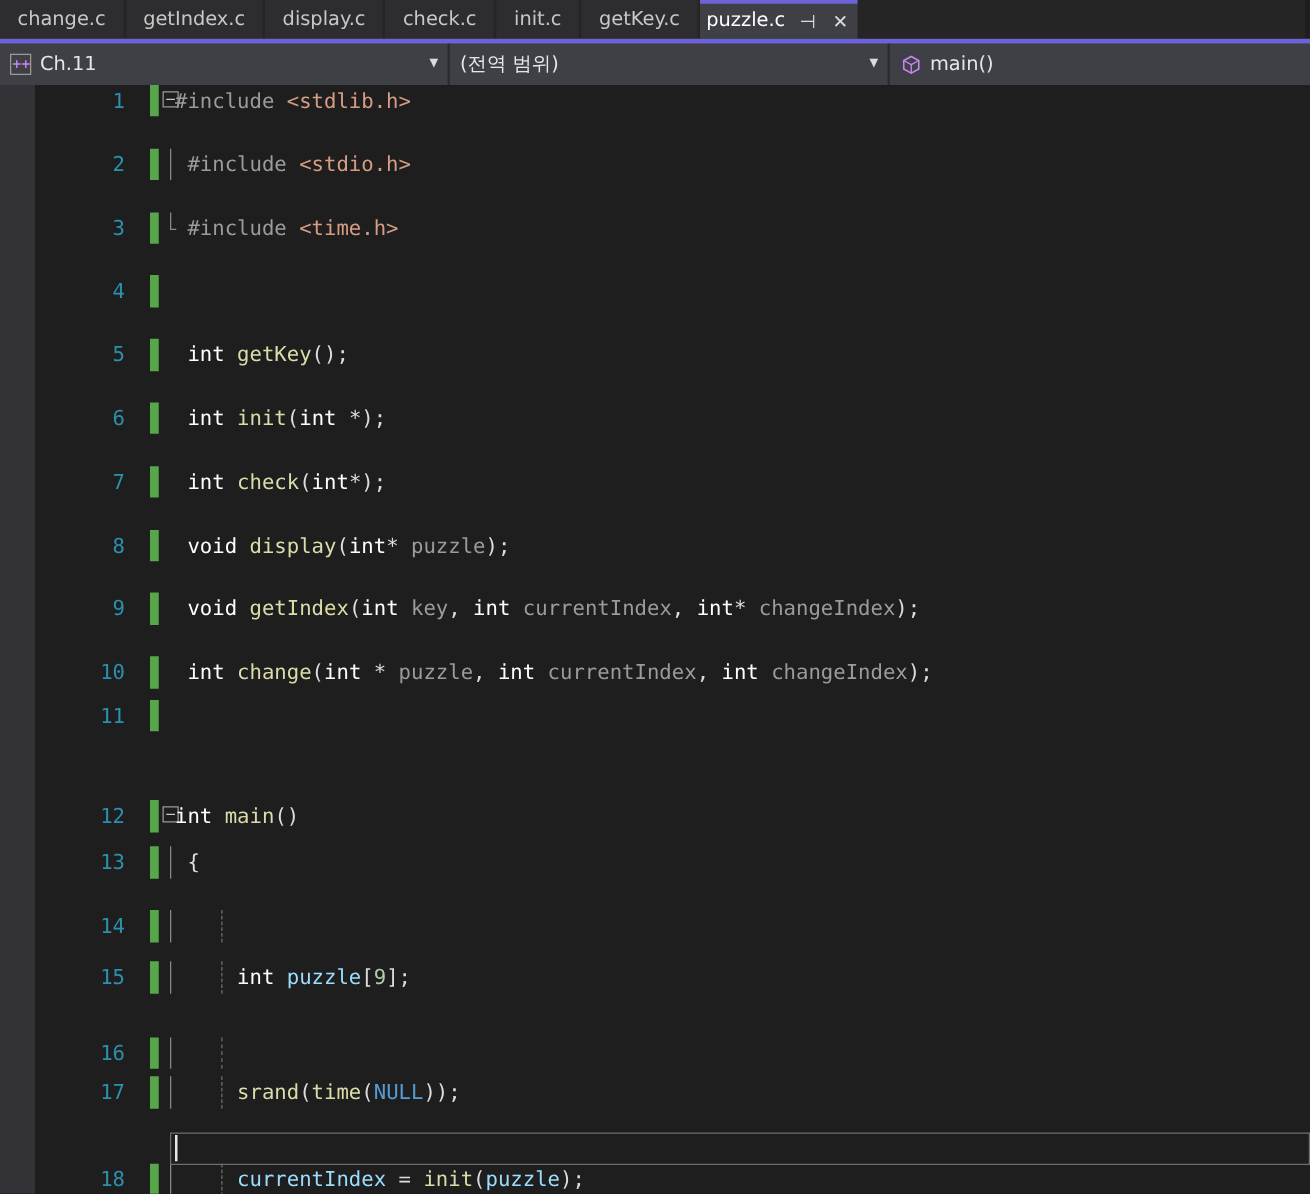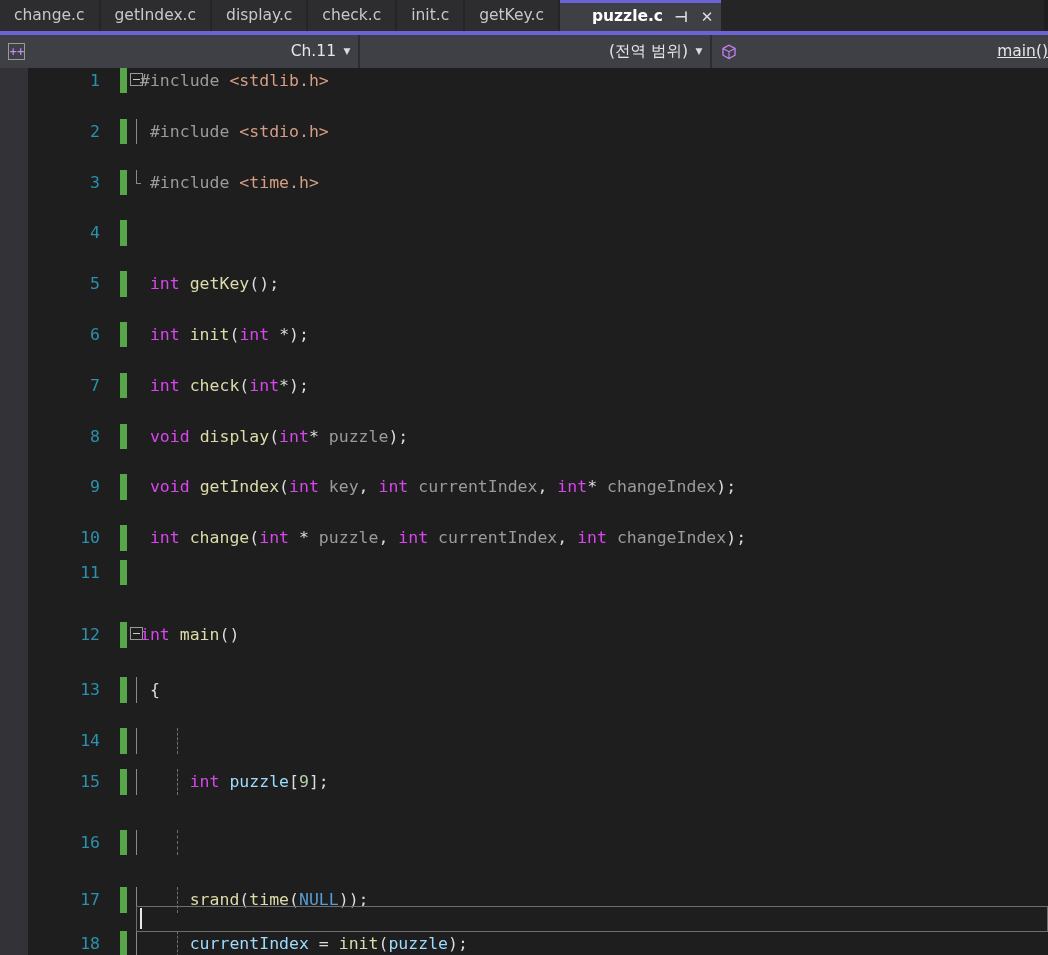--- a/index.html
+++ b/index.html
@@ -36,23 +36,23 @@
     font-size: 15.5px;
     font-family: "DejaVu Sans", sans-serif;
     border-right: 2px solid #252526;
     white-space: nowrap;
     box-sizing: border-box;
     cursor: pointer;
   }
   .tab.active {
     background: #3f3f46;
     color: #ffffff;
-    font-weight: bold;
+    font-weight: normal;
     border-top: 3px solid #6c63d8;
-    padding-left: 32px;
+    padding-left: 5px;
     padding-right: 6px;
     border-right: none;
   }
   .tab-label { line-height: 1; }
   .tab-actions {
     display: flex;
     align-items: center;
     margin-left: 10px;
     gap: 10px;
   }
@@ -93,28 +93,27 @@
     box-sizing: border-box;
     border-right: 2px solid #2d2d30;
     color: #e6e6e6;
     font-size: 15.5px;
     cursor: pointer;
     padding-left: 8px;
     position: relative;
   }
   #combo-project { width: 360px; }
   #combo-scope   { width: 352px; }
-  #combo-member  { width: 336px; border-right: none; text-decoration: underline; }
+  #combo-member  { width: 336px; border-right: none; }
   .combo-text {
     flex: 1;
     white-space: nowrap;
     overflow: hidden;
     text-overflow: ellipsis;
     line-height: 1;
-    text-align: right;
   }
   .combo-arrow {
     width: 22px;
     text-align: center;
     color: #dcdcdc;
     font-size: 9px;
     line-height: 1;
     flex: 0 0 22px;
   }
   
@@ -254,21 +253,21 @@
   #caret {
     position: absolute;
     width: 2px;
     height: 21px;
     background: #e8e8e8;
   }
 
   
   .t-pp      { color: #9b9b9b; }           
   .t-str     { color: #d69d85; }           
-  .t-kw      { color: #d946ef; }           
+  .t-kw      { color: #ffffff; }           
   .t-fn      { color: #dcdcaa; }           
   .t-var     { color: #9cdcfe; }           
   .t-param   { color: #9b9b9b; }           
   .t-num     { color: #b5cea8; }           
   .t-macro   { color: #569cd6; }           
   .t-punc    { color: #dcdcdc; }           
   .squiggle {
     text-decoration: underline;
     text-decoration-style: wavy;
     text-decoration-color: #57a64a;
@@ -397,21 +396,21 @@
       <span class="chg"></span>
       <span class="code"> <span class="t-kw">int</span> <span class="t-fn">change</span><span class="t-punc">(</span><span class="t-kw">int</span> <span class="t-punc">*</span> <span class="t-param">puzzle</span><span class="t-punc">,</span> <span class="t-kw">int</span> <span class="t-param">currentIndex</span><span class="t-punc">,</span> <span class="t-kw">int</span> <span class="t-param">changeIndex</span><span class="t-punc">);</span></span>
     </div>
 
     <div class="line" style="top:238px">
       <span class="lnum">11</span>
       <span class="chg"></span>
       <span class="code"></span>
     </div>
 
-    <div class="line" style="top:275px">
+    <div class="line" style="top:293px">
       <span class="lnum">12</span>
       <span class="chg"></span>
       <span class="fold"><span class="fold-box"></span></span>
       <span class="code"><span class="t-kw">int</span> <span class="t-fn">main</span><span class="t-punc">()</span></span>
     </div>
 
     <div class="line" style="top:304.8px">
       <span class="lnum">13</span>
       <span class="chg"></span>
       <span class="fold"><span class="fold-line"></span></span>
@@ -434,21 +433,21 @@
     </div>
 
     <div class="line" style="top:381px">
       <span class="lnum">16</span>
       <span class="chg"></span>
       <span class="fold"><span class="fold-line"></span></span>
       <span class="ind" style="left:149px"></span>
       <span class="code"></span>
     </div>
 
-    <div class="line" style="top:413px">
+    <div class="line" style="top:387px">
       <span class="lnum">17</span>
       <span class="chg"></span>
       <span class="fold"><span class="fold-line"></span></span>
       <span class="ind" style="left:149px"></span>
       <span class="code">     <span class="t-fn">srand</span><span class="t-punc">(</span><span class="t-fn">time</span><span class="t-punc">(</span><span class="t-macro">NULL</span><span class="t-punc">));</span></span>
     </div>
 
     <div class="line" style="top:431.8px">
       <span class="lnum">18</span>
       <span class="chg"></span>

